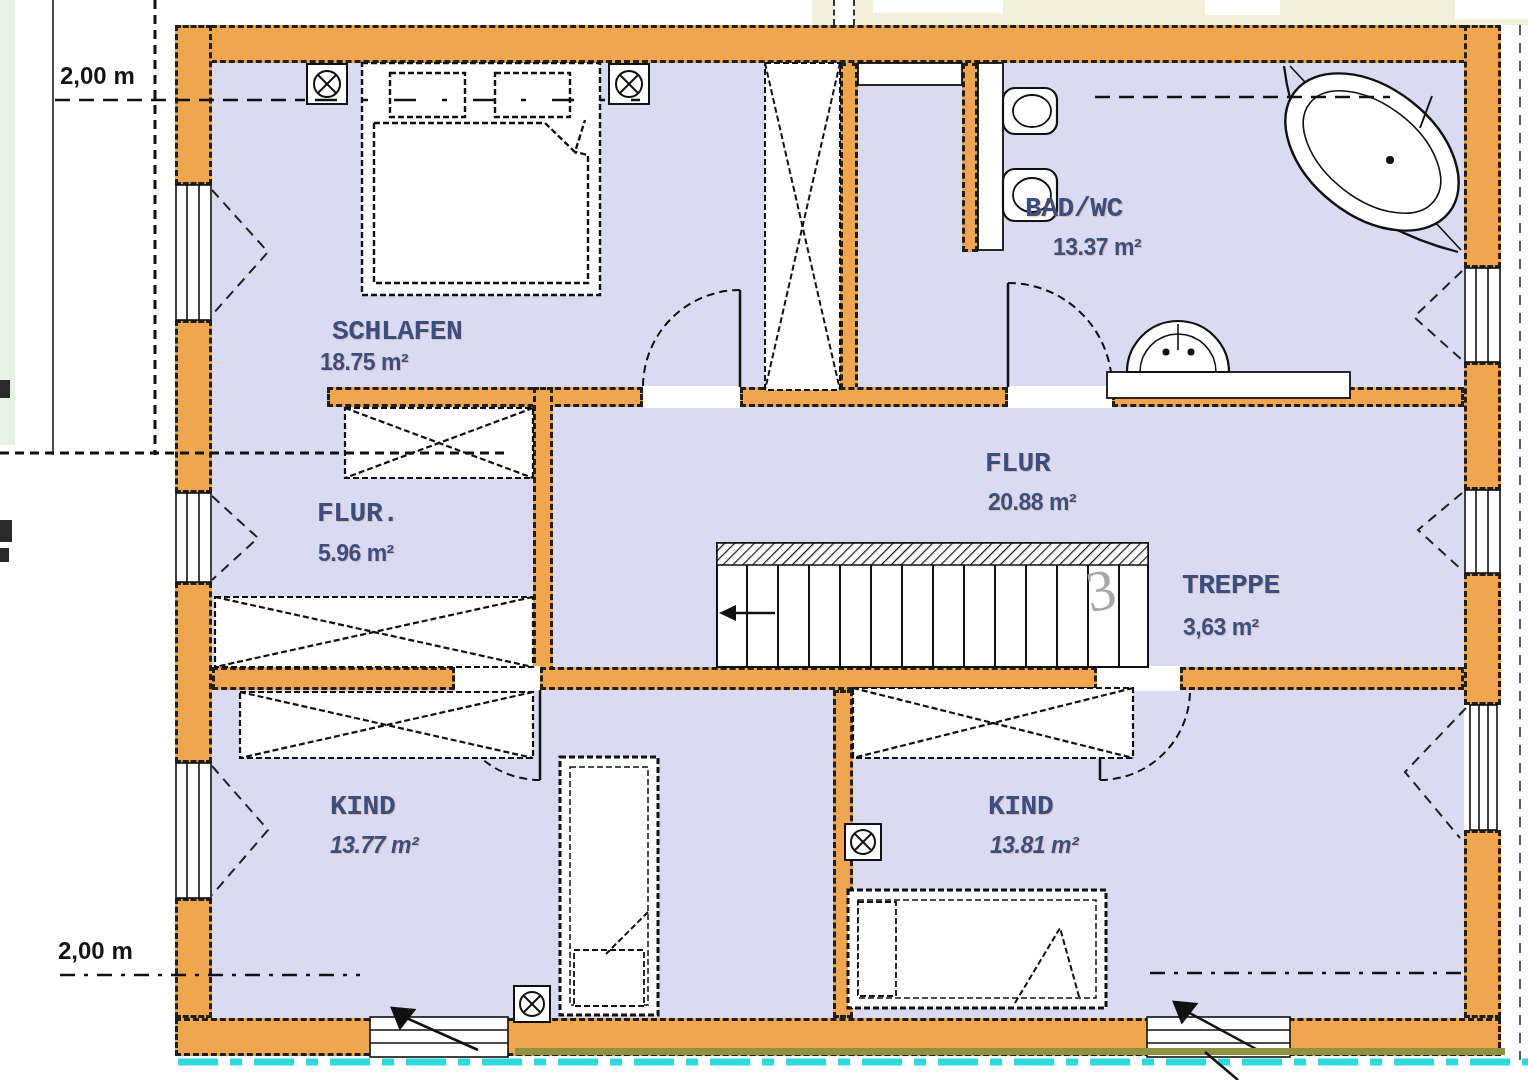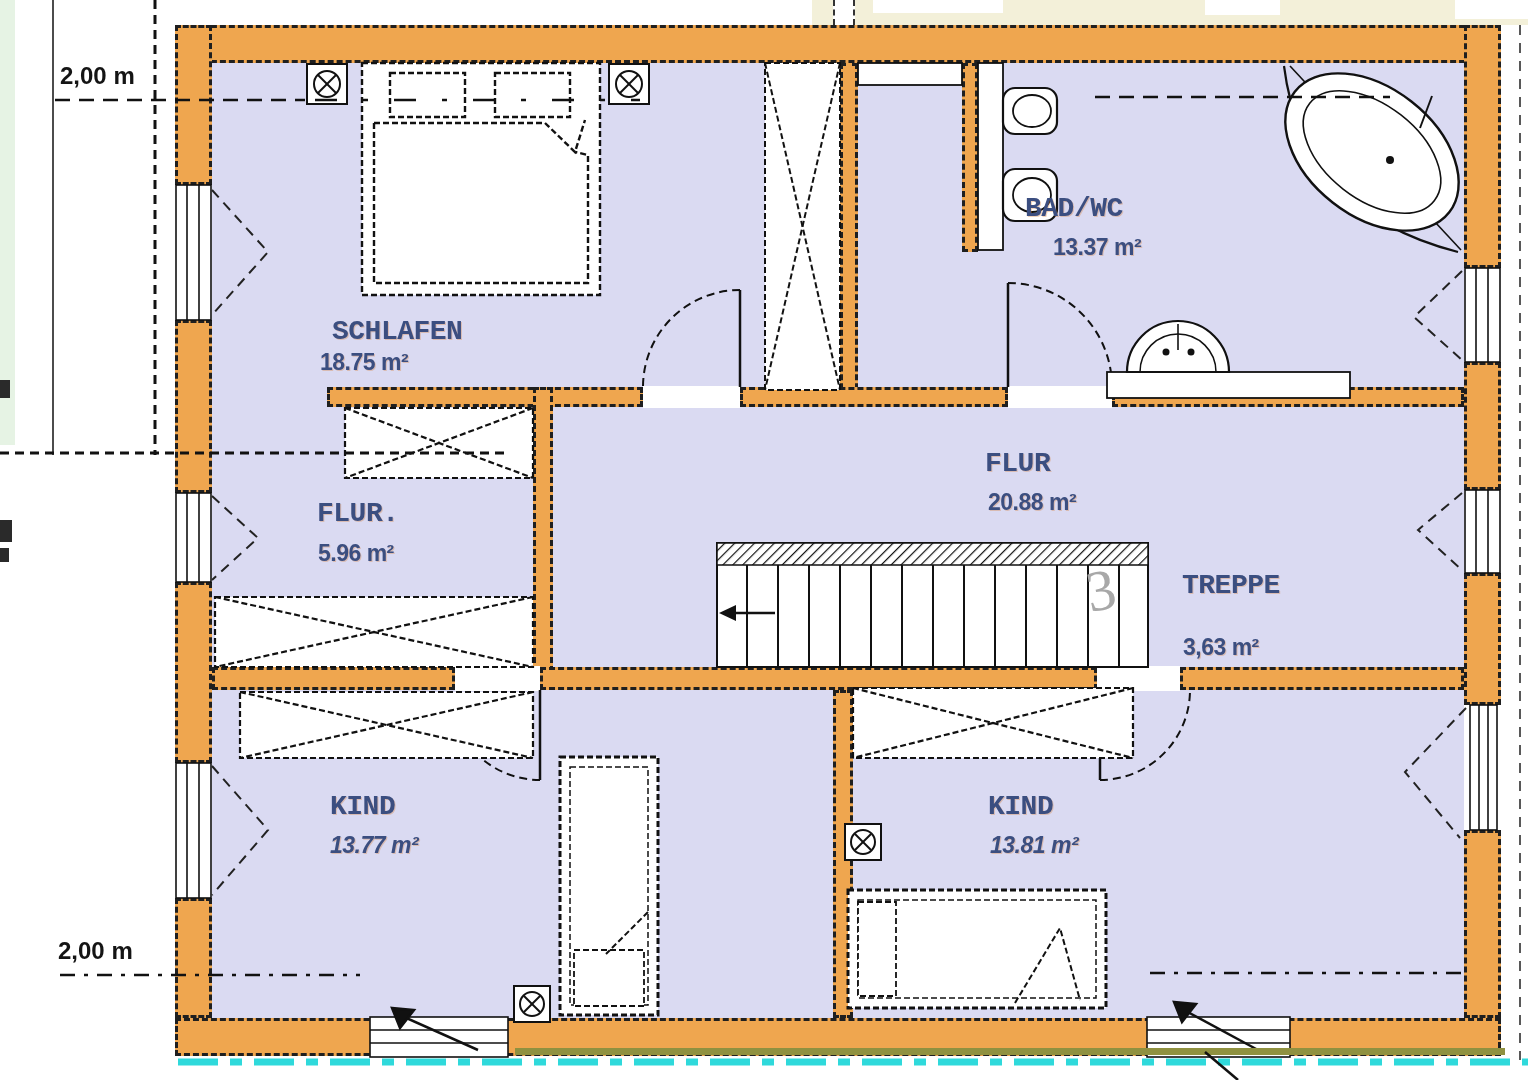--- a/index.html
+++ b/index.html
@@ -250,21 +250,21 @@
   <div class="room-name" style="left:1025px;top:193px;">BAD/WC</div>
   <div class="room-area" style="left:1030px;top:234px;margin-left:23px;">13.37 m²</div>
 
   <div class="room-name" style="left:317px;top:498px;">FLUR.</div>
   <div class="room-area" style="left:318px;top:540px;">5.96 m²</div>
 
   <div class="room-name" style="left:985px;top:448px;">FLUR</div>
   <div class="room-area" style="left:988px;top:489px;">20.88 m²</div>
 
   <div class="room-name" style="left:1182px;top:570px;">TREPPE</div>
-  <div class="room-area" style="left:1183px;top:634px;">3,63 m²</div>
+  <div class="room-area" style="left:1183px;top:614px;">3,63 m²</div>
 
   <div class="room-name" style="left:330px;top:791px;">KIND</div>
   <div class="room-area" style="left:330px;top:832px;font-style:italic;">13.77 m²</div>
 
   <div class="room-name" style="left:988px;top:791px;">KIND</div>
   <div class="room-area" style="left:990px;top:832px;font-style:italic;">13.81 m²</div>
 
   <div class="dim-label" style="left:60px;top:62px;">2,00 m</div>
   <div class="dim-label" style="left:58px;top:937px;">2,00 m</div>
 

